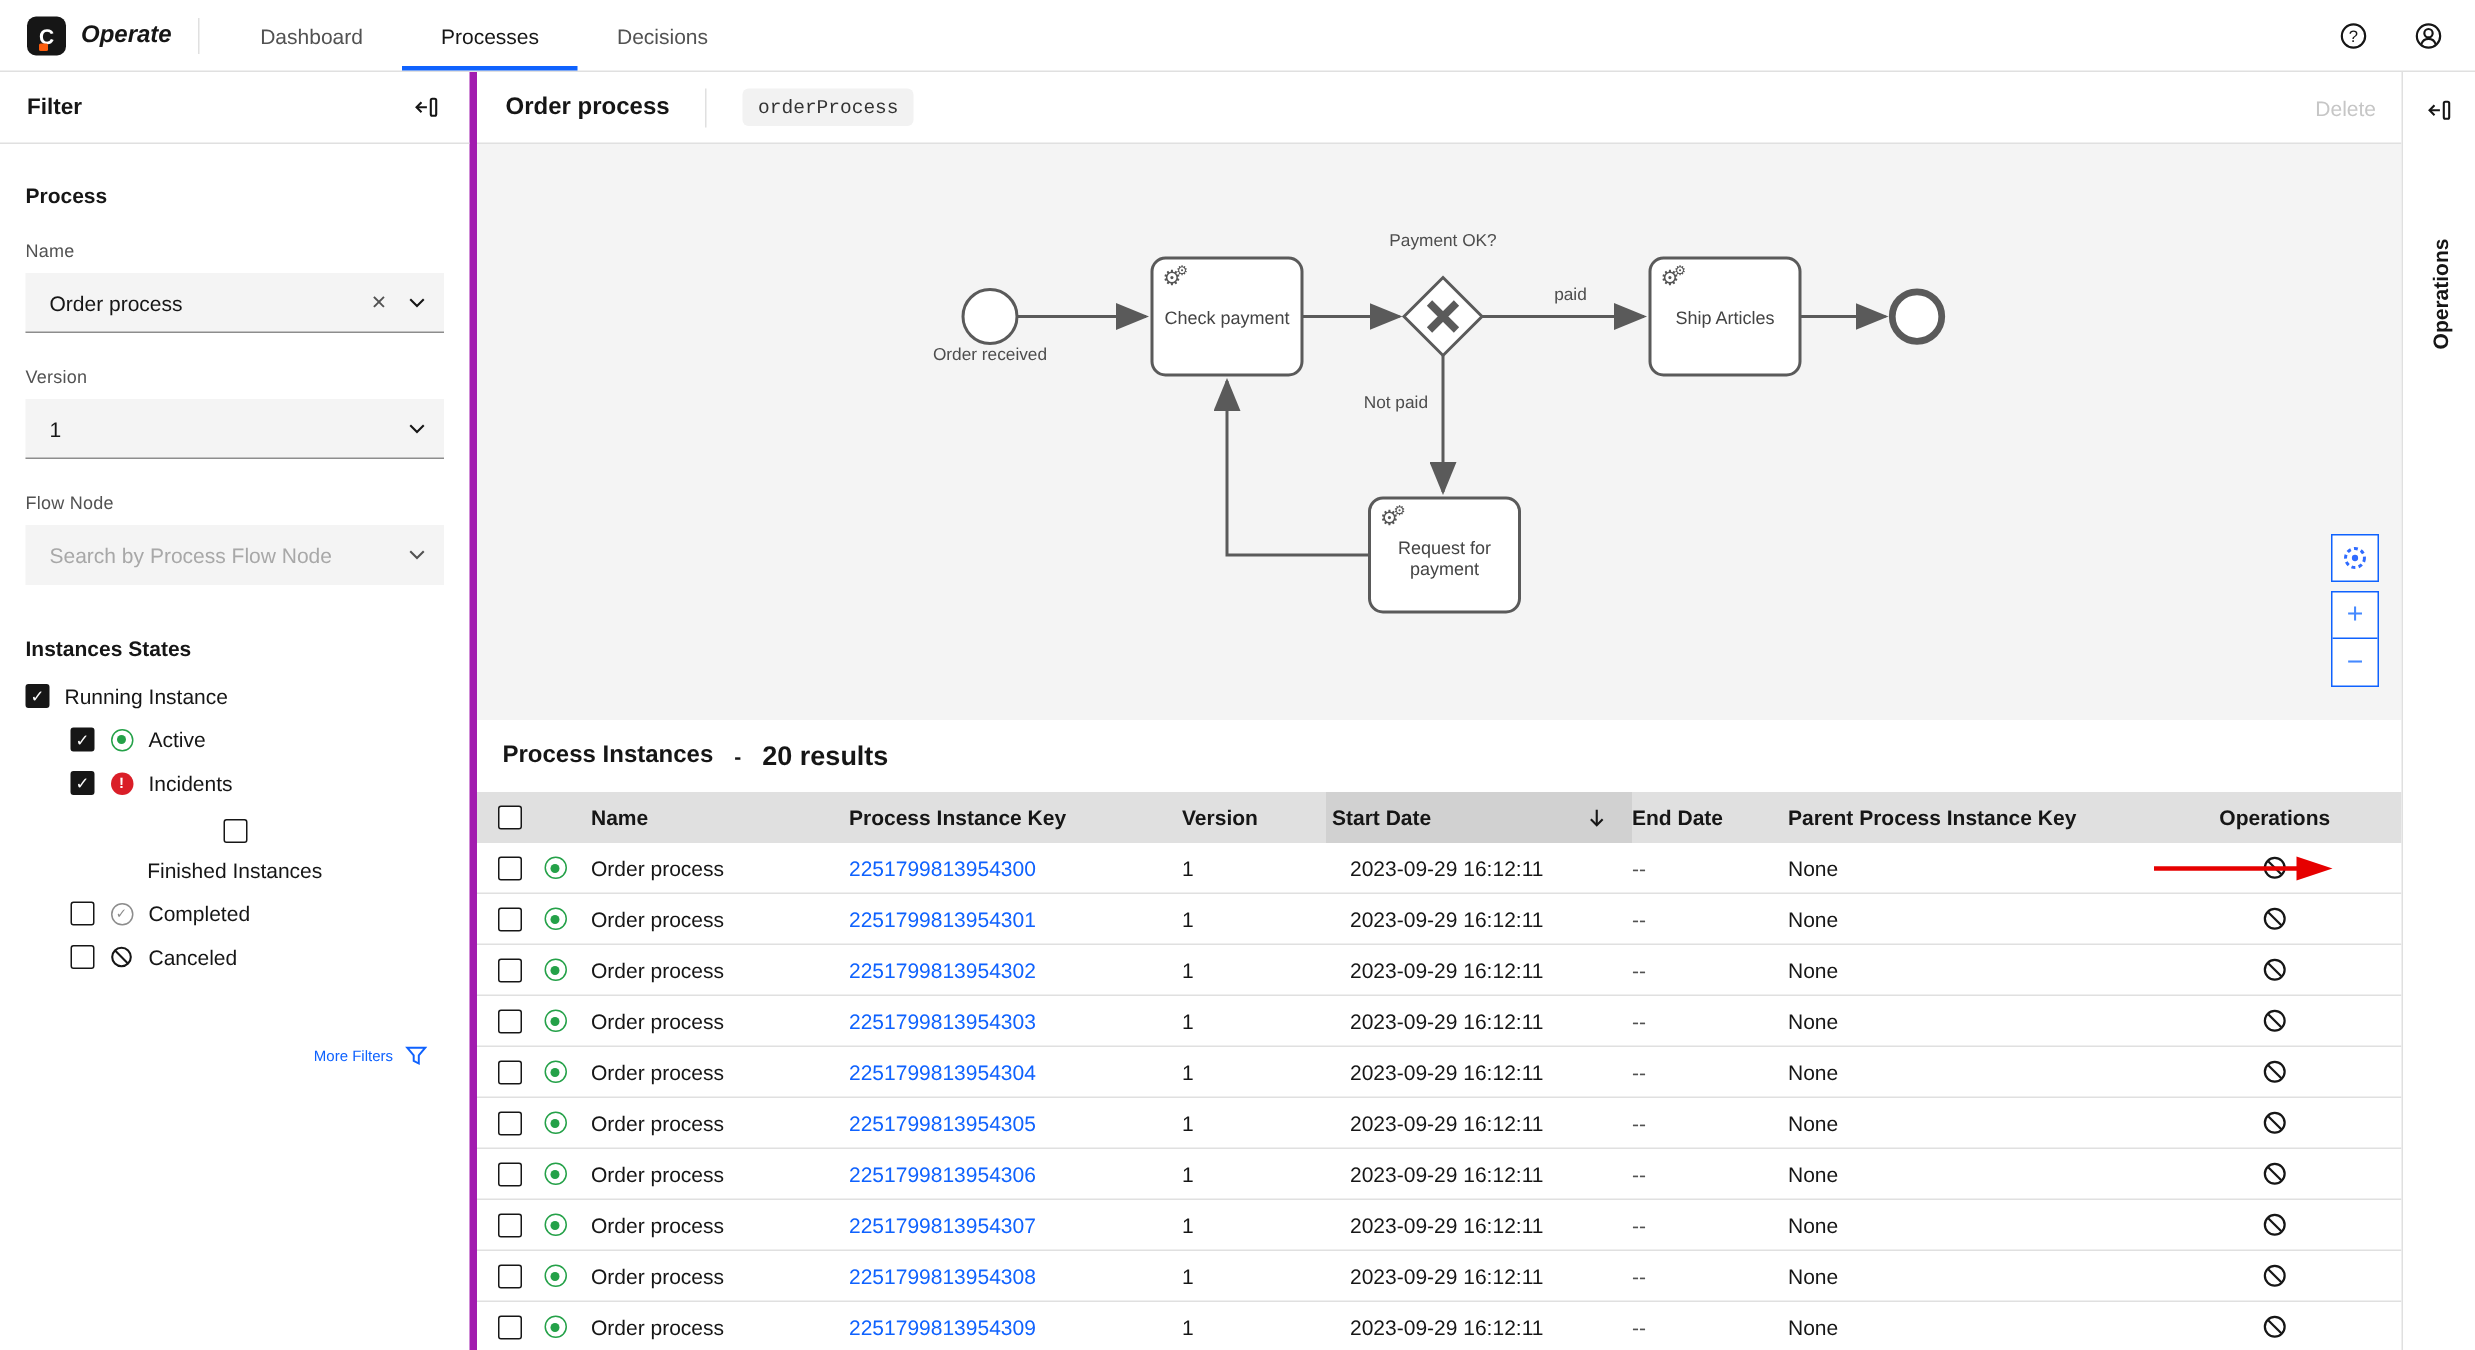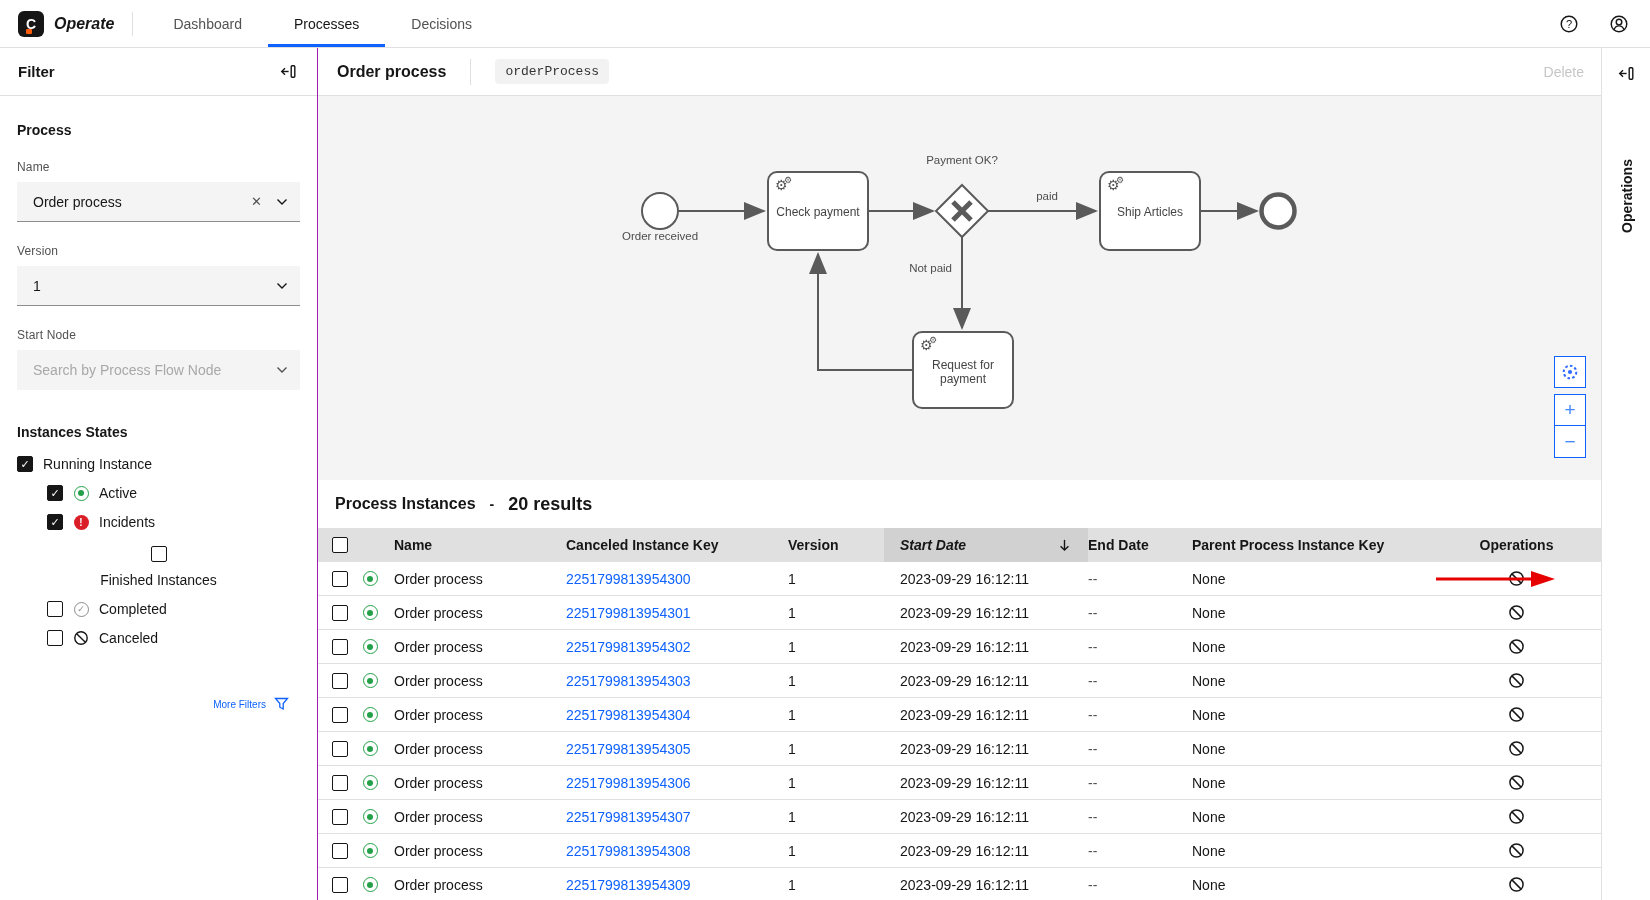--- a/index.html
+++ b/index.html
@@ -18,21 +18,21 @@
   .topbar .divider { width:1px; height:24px; background:#e0e0e0; margin-right:14px; }
   .tabs { display:flex; height:100%;justify-content:flex-end; }
   .tab { padding:0 26px; display:flex; align-items:center; color:#525252; cursor:pointer;
     border-bottom:3px solid transparent; border-top:3px solid transparent; }
   .tab.active { color:#161616; border-bottom-color:#0f62fe; }
   .topbar-right { margin-left:auto; display:flex; align-items:center; gap:16px; padding-right:14px; }
   .tb-icon { width:34px; height:34px; display:flex; align-items:center; justify-content:center; cursor:pointer; }
 
   
   .sidebar { position:absolute; top:48px; left:0; width:318px; bottom:0; background:#fff;
-    border-right:1px solid #a21caf; }
+    border-right:5px solid #a21caf; }
   .panel-head { height:48px; display:flex; align-items:center; justify-content:space-between;
     padding:0 16px 0 18px; border-bottom:1px solid #e0e0e0; }
   .panel-head .ttl { font-weight:bold; font-size:15px; }
   .collapse-btn { width:26px; height:26px; display:flex; align-items:center; justify-content:center; cursor:pointer; }
   .side-body { padding:0 17px; position:relative; height:calc(100% - 48px); }
   .sec-heading { font-weight:bold; font-size:14px; margin-top:26px; }
   .fld-label { font-size:12px; color:#525252; letter-spacing:.16px; margin-top:22px; margin-bottom:8px; }
   .combo { height:40px; background:#f4f4f4; border-bottom:1px solid #8d8d8d; display:flex;
     align-items:center; padding:0 12px 0 16px; cursor:pointer; }
   .combo .val { flex:1; font-size:14px; color:#161616; }
@@ -87,21 +87,21 @@
   .pi-bar { height:48px; display:flex; align-items:center; padding-left:17px; gap:14px; }
   .pi-title { font-weight:bold; font-size:16px; }
   .pi-sep { font-weight:bold; }
   .pi-count { font-weight:bold; font-size:18px; }
   .grid-row { display:grid; grid-template-columns:44px 32px 172px 222px 96px 204px 104px 270px 1fr;
     align-items:center; height:34px; }
   .thead { background:#e0e0e0; font-weight:bold; }
   .thead .hcell { height:34px; display:flex; align-items:center; }
   .hcell.sorted { background:#d1d1d1; justify-content:space-between; padding-right:16px; }
   .cell-check { padding-left:14px; }
-  .hcell.start-h { padding-left:16px;font-style:italic; }
+  .hcell.start-h { padding-left:4px; }
   .cell-ops { display:flex; justify-content:center; padding-right:30px; position:relative; }
   .trow { border-bottom:1px solid #e0e0e0; background:#fff; }
   .cell-name { display:flex; align-items:center; gap:12px; }
   .cell-key a { color:#0f62fe; text-decoration:none; cursor:pointer; }
   .cell-start { padding-left:16px; }
   .cell-end { color:#525252; }
   .op-annotation { display:none; position:absolute; right:44px; top:50%; transform:translateY(-50%); }
   .trow.first .op-annotation { display:block; }
   .ops-icon { cursor:pointer; display:flex; }
 </style>
@@ -167,21 +167,21 @@
     <div class="fld-label">Version</div>
     <div class="combo">
       <span class="val">1</span>
       <span class="chev">
         <svg width="12" height="8" viewBox="0 0 12 8">
             <path d="M1.5 1.5 L6 6 L10.5 1.5" fill="none" stroke="#161616" stroke-width="1.4"></path>
           </svg>
       </span>
     </div>
 
-    <div class="fld-label">Start Node</div>
+    <div class="fld-label">Flow Node</div>
     <div class="combo disabled">
       <span class="val placeholder">Search by Process Flow Node</span>
       <span class="chev">
         <svg width="12" height="8" viewBox="0 0 12 8">
             <path d="M1.5 1.5 L6 6 L10.5 1.5" fill="none" stroke="#525252" stroke-width="1.4"></path>
           </svg>
       </span>
     </div>
 
     <div class="sec-heading" style="margin-top:34px;">Instances States</div>
@@ -306,21 +306,21 @@
     <span class="pi-sep">-</span>
     <span class="pi-count">20 results</span>
   </div>
 
   <div class="grid-row thead">
     <div class="hcell cell-check">
         <span class="cb">✓</span>
       </div>
     <div class="hcell"></div>
     <div class="hcell">Name</div>
-    <div class="hcell">Canceled Instance Key</div>
+    <div class="hcell">Process Instance Key</div>
     <div class="hcell">Version</div>
     <div class="hcell sorted start-h">
       <span>Start Date</span>
       <svg width="15" height="15" viewBox="0 0 16 16">
           <line x1="8" y1="2" x2="8" y2="12.5" stroke="#161616" stroke-width="1.5"></line>
           <path d="M3.8 8.7 L8 12.9 L12.2 8.7" fill="none" stroke="#161616" stroke-width="1.5"></path>
         </svg>
     </div>
     <div class="hcell">End Date</div>
     <div class="hcell">Parent Process Instance Key</div>

